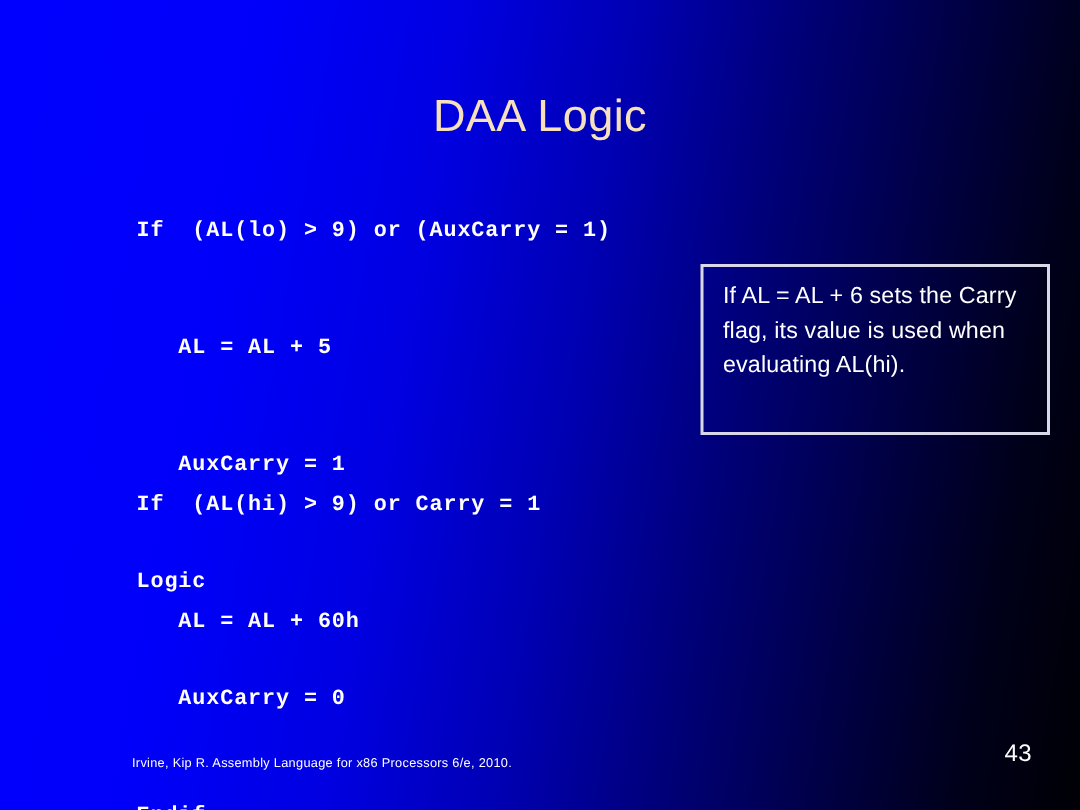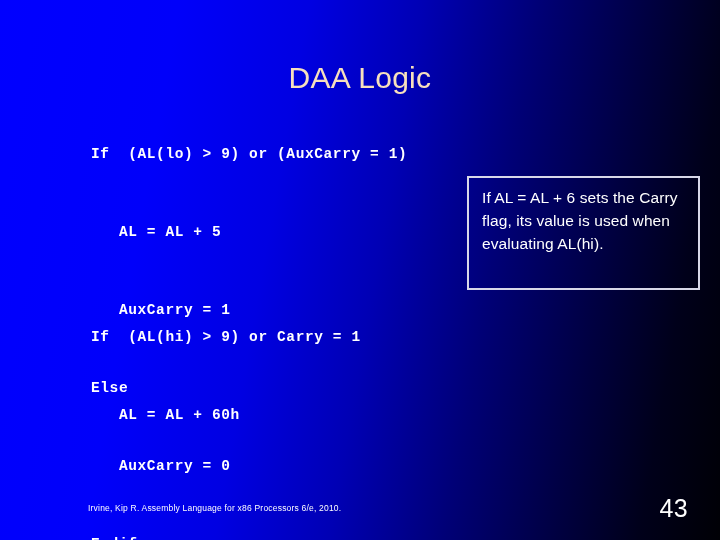--- a/index.html
+++ b/index.html
@@ -102,38 +102,38 @@
     color: #ffffff;
     letter-spacing: 0.2px;
     white-space: nowrap;
     padding-left: 47px;
   }
   #page-number {
     position: absolute;
     right: 32px;
     top: 494px;
     font-family: "Liberation Sans", sans-serif;
-    font-size: 25px;
+    font-size: 16px;
     font-weight: 400;
     color: #ffffff;
     letter-spacing: 0.3px;
   }
 </style>
 </head>
 <body>
 
 <div id="slide">
 
   <div id="slide-title">DAA Logic</div>
 
   <div class="code-block" id="code-block-lo">
     <div class="code-line">If  (AL(lo) &gt; 9) or (AuxCarry = 1)</div>
     <div class="code-line">   AL = AL + 5</div>
     <div class="code-line">   AuxCarry = 1</div>
-    <div class="code-line">Else</div>
+    <div class="code-line">Logic</div>
     <div class="code-line">   AuxCarry = 0</div>
     <div class="code-line">Endif</div>
   </div>
 
   <div class="code-block" id="code-block-hi">
     <div class="code-line">If  (AL(hi) &gt; 9) or Carry = 1</div>
     <div class="code-line">   AL = AL + 60h</div>
     
     
     

